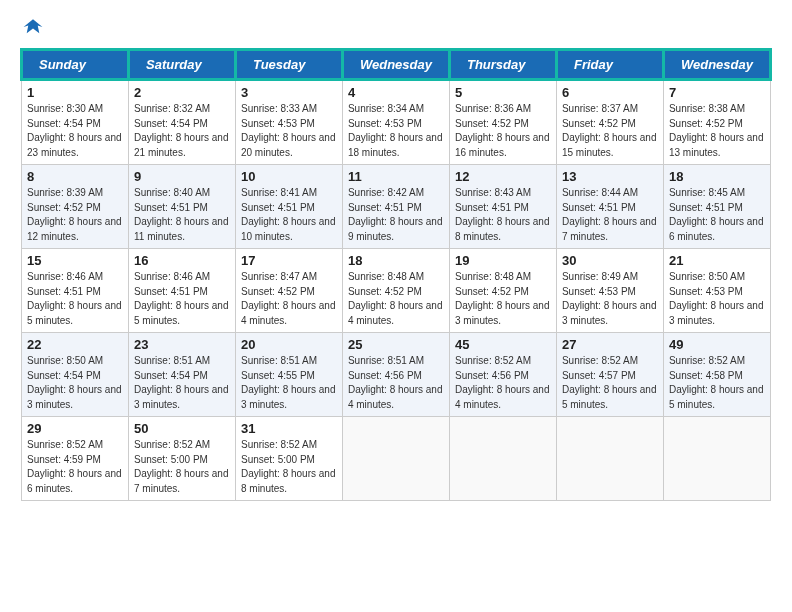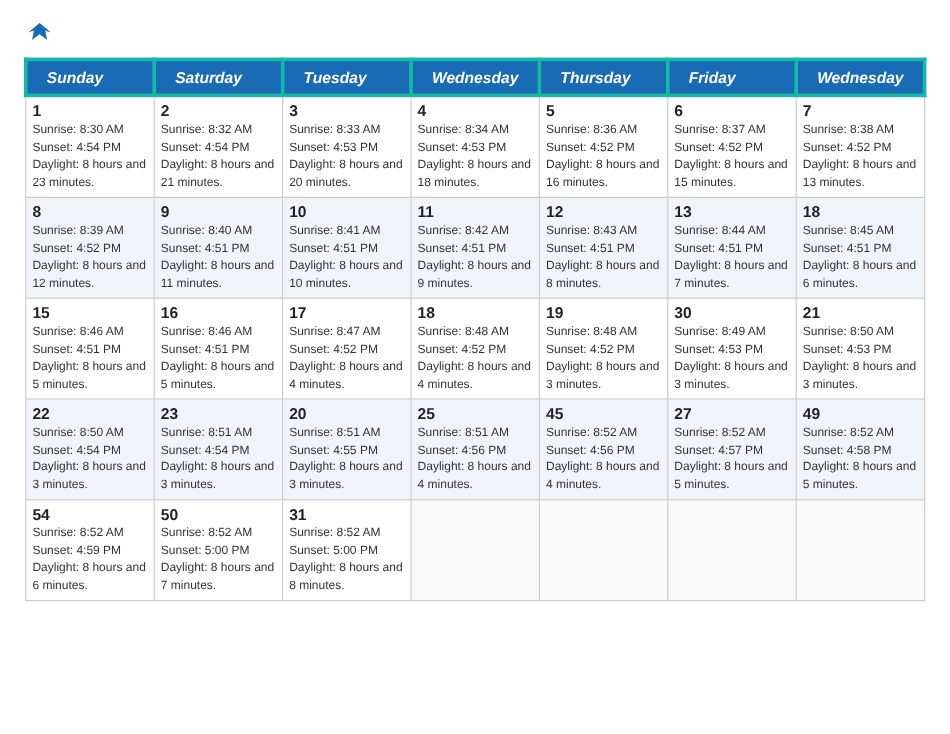--- a/index.html
+++ b/index.html
@@ -249,21 +249,21 @@
             <span class="day-num">27</span>
             <div class="day-info">Sunrise: 8:52 AM<br>Sunset: 4:57 PM<br>Daylight: 8 hours and 5 minutes.</div>
           </td>
           <td>
             <span class="day-num">49</span>
             <div class="day-info">Sunrise: 8:52 AM<br>Sunset: 4:58 PM<br>Daylight: 8 hours and 5 minutes.</div>
           </td>
         </tr>
         <tr>
           <td>
-            <span class="day-num">54</span>
+            <span class="day-num">29</span>
             <div class="day-info">Sunrise: 8:52 AM<br>Sunset: 4:59 PM<br>Daylight: 8 hours and 6 minutes.</div>
           </td>
           <td>
             <span class="day-num">50</span>
             <div class="day-info">Sunrise: 8:52 AM<br>Sunset: 5:00 PM<br>Daylight: 8 hours and 7 minutes.</div>
           </td>
           <td>
             <span class="day-num">31</span>
             <div class="day-info">Sunrise: 8:52 AM<br>Sunset: 5:00 PM<br>Daylight: 8 hours and 8 minutes.</div>
           </td>

